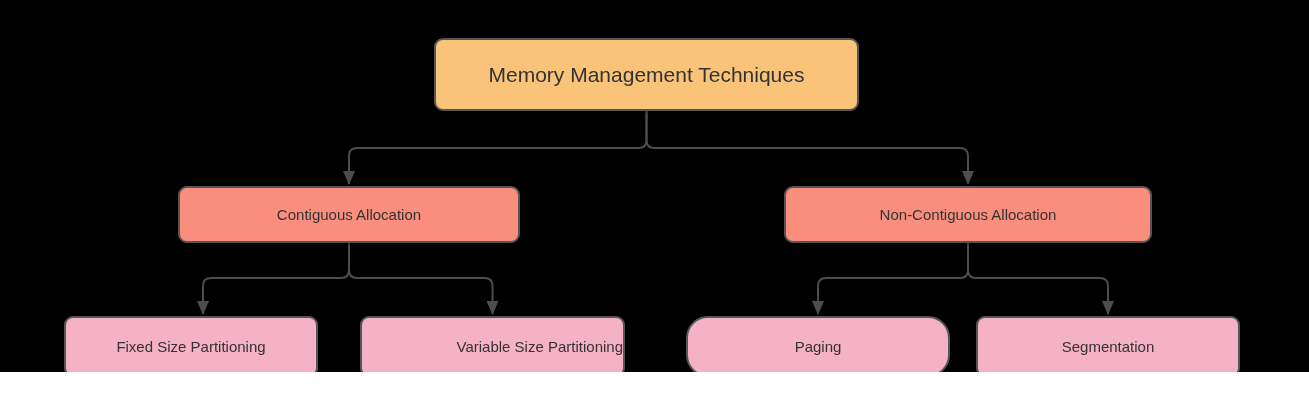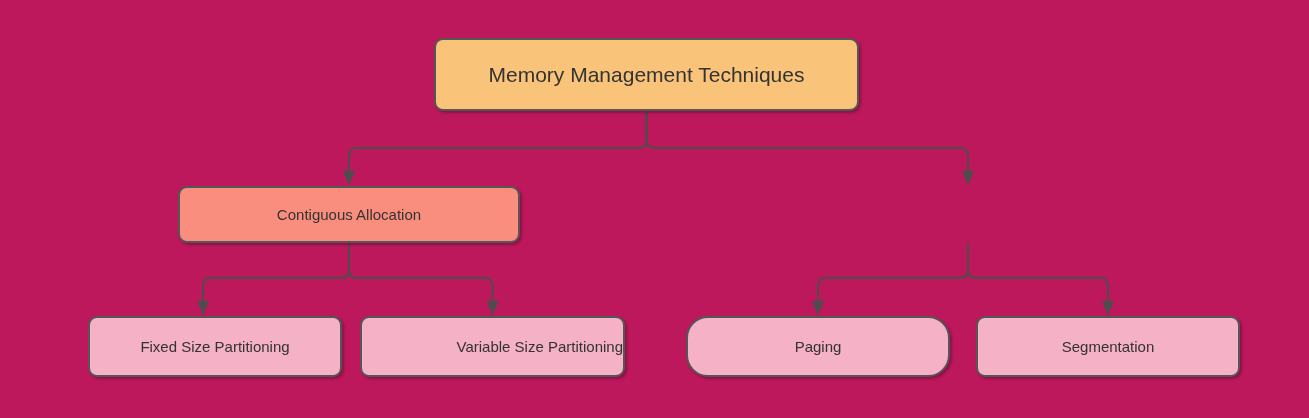--- a/index.html
+++ b/index.html
@@ -3,22 +3,22 @@
 <meta charset="utf-8">
 <style>
   html, body {
     margin: 0;
     padding: 0;
     background: #ffffff;
   }
   .canvas {
     position: relative;
     width: 1309px;
-    height: 418px;
-    background: #be185d;
+    height: 372px;
+    background: #000000;
     overflow: hidden;
     font-family: "Liberation Sans", sans-serif;
   }
   .edges-layer {
     position: absolute;
     left: 0;
     top: 0;
     width: 1309px;
     height: 418px;
     pointer-events: none;
@@ -34,21 +34,21 @@
     text-align: center;
     color: #333333;
     font-size: 15px;
     line-height: 1.2;
     box-shadow: 2px 2px 3px rgba(0,0,0,0.28);
     background: #eeeeee; 
   }
   .node-root     { left: 434px; top: 38px;  width: 425px; height: 73px; font-size: 21px; }
   .node-contig   { left: 178px; top: 186px; width: 342px; height: 57px; }
   .node-noncontig{ left: 784px; top: 186px; width: 368px; height: 57px; }
-  .node-fixed    { left: 88px;  top: 316px; width: 254px; height: 61px; }
+  .node-fixed    { left: 64px;  top: 316px; width: 254px; height: 61px; }
   .node-variable { left: 360px; top: 316px; width: 265px; height: 61px; }
   .node-paging   { left: 686px; top: 316px; width: 264px; height: 61px; }
   .node-segment  { left: 976px; top: 316px; width: 264px; height: 61px; }
   .edge {
     fill: none;
     stroke: #4d4d4d;
     stroke-width: 2;
   }
 </style>
 </head>
@@ -71,20 +71,23 @@
   </svg>
 
   <div class="node node-root" data-bind-bg="diagram.nodes.root.fill" style="background-color: rgb(250, 195, 122);">
     <span data-bind="diagram.nodes.root.label">Memory Management Techniques</span>
   </div>
 
   <div class="node node-contig" data-bind-bg="diagram.nodes.contiguous.fill" style="background-color: rgb(250, 142, 126);">
     <span data-bind="diagram.nodes.contiguous.label">Contiguous Allocation</span>
   </div>
 
+  <div class="node node-noncontig" data-bind-bg="diagram.nodes.noncontiguous.fill" style="background-color: rgb(250, 142, 126);">
+    <span data-bind="diagram.nodes.noncontiguous.label">Non-Contiguous Allocation</span>
+  </div>
 
   <div class="node node-fixed" data-bind-bg="diagram.nodes.fixed.fill" style="background-color: rgb(245, 177, 198);">
     <span data-bind="diagram.nodes.fixed.label">Fixed Size Partitioning</span>
   </div>
 
   <div class="node node-variable" data-bind-bg="diagram.nodes.variable.fill" style="background-color: rgb(245, 177, 198); justify-content: flex-end;">
     <span data-bind="diagram.nodes.variable.label">Variable Size Partitioning</span>
   </div>
 
   <div class="node node-paging" data-bind-bg="diagram.nodes.paging.fill" style="background-color: rgb(245, 177, 198); border-radius: 22px;">

